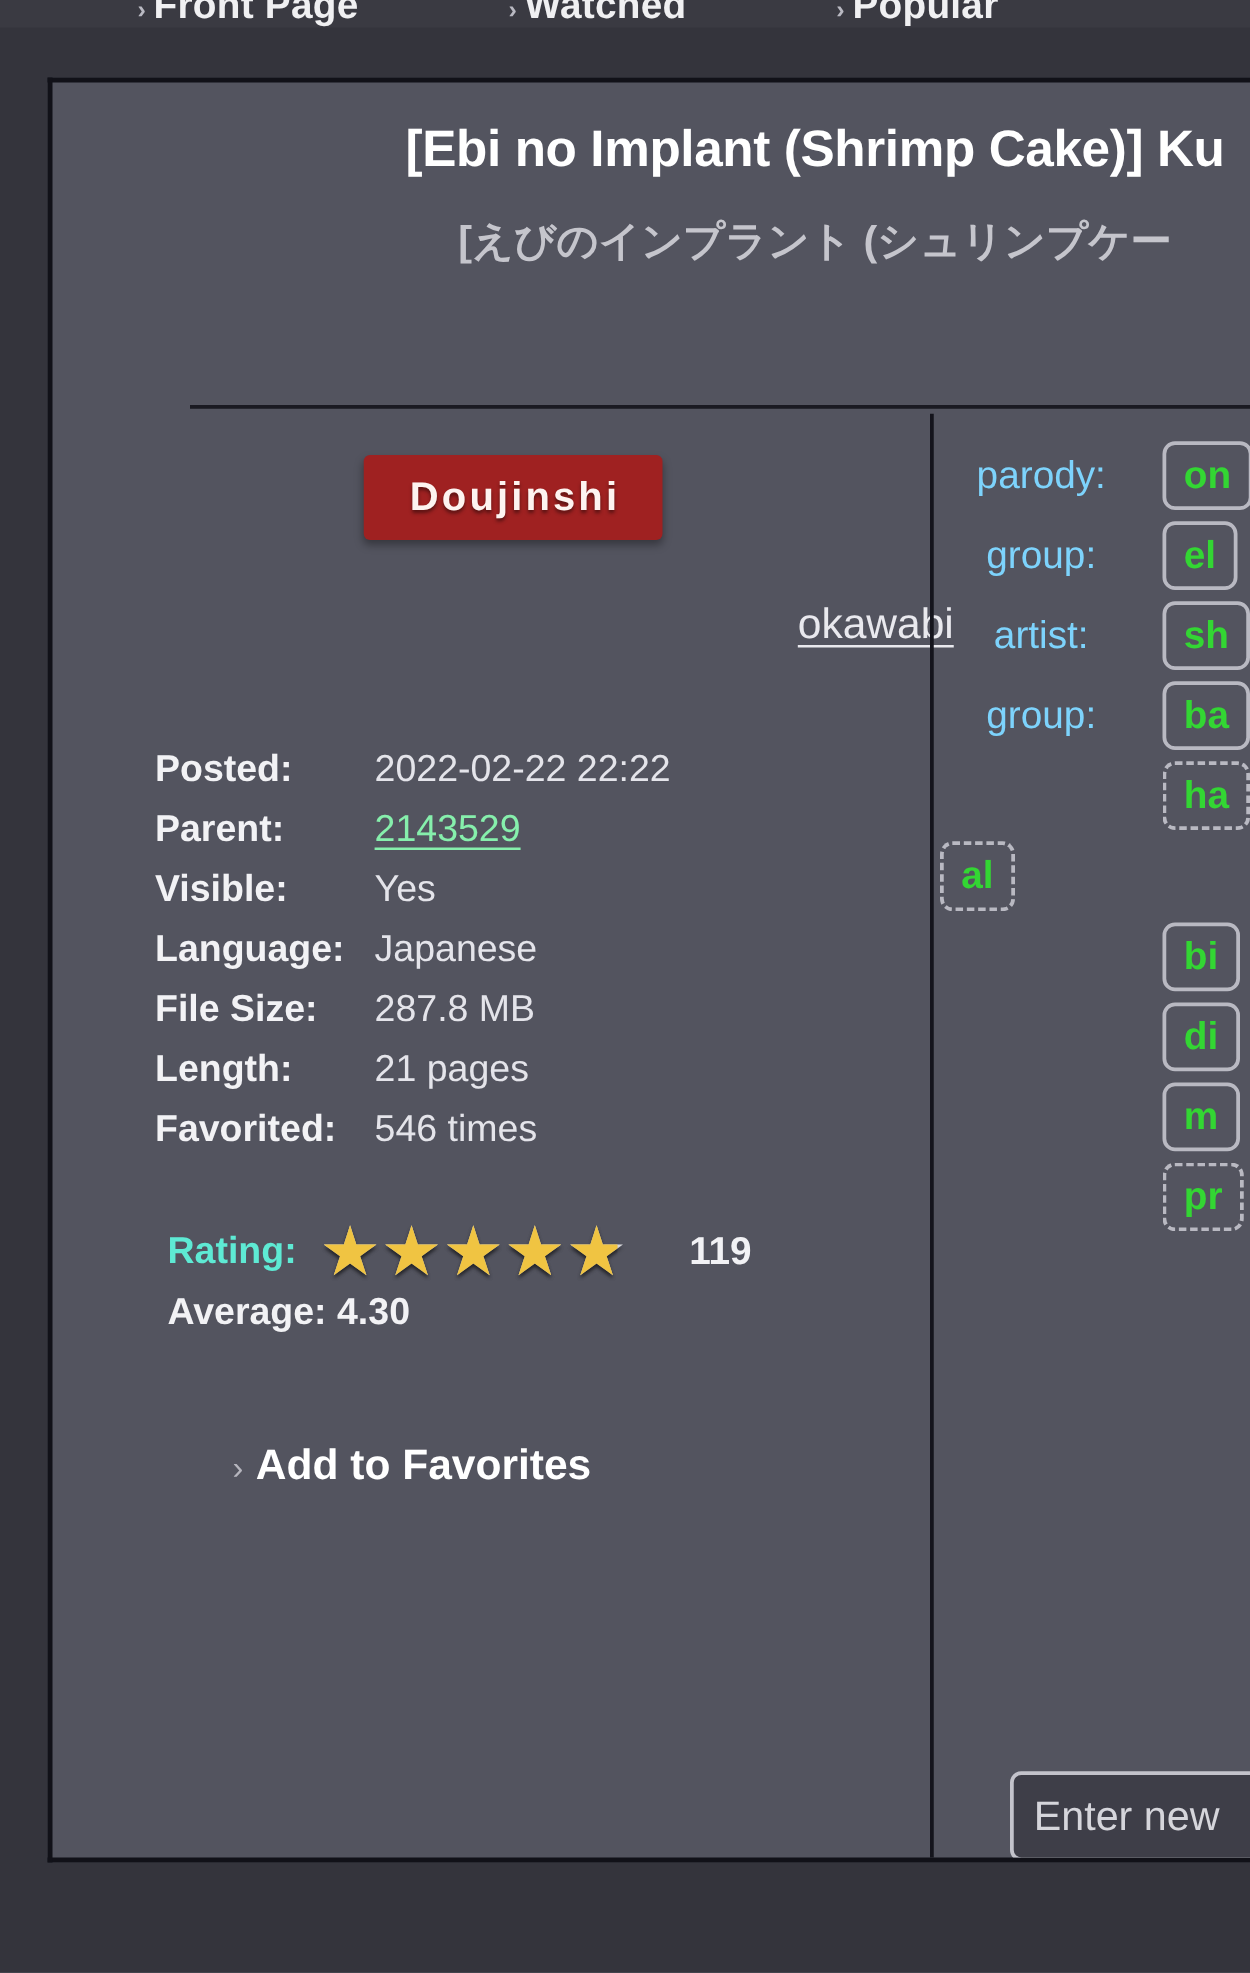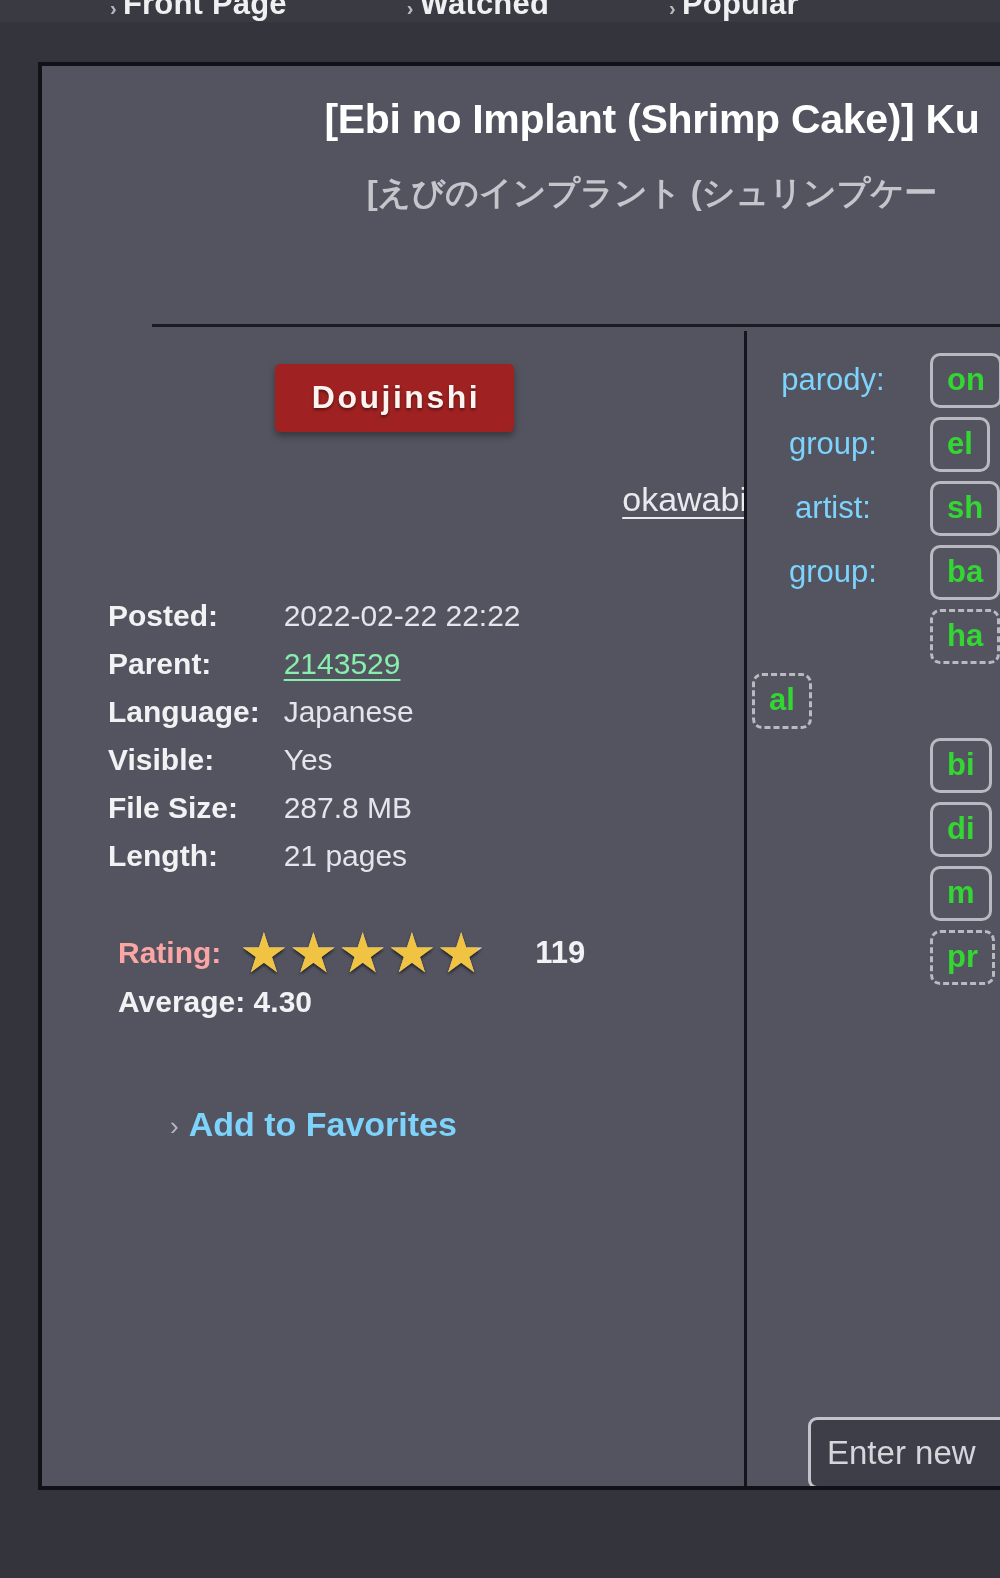--- a/index.html
+++ b/index.html
@@ -99,21 +99,21 @@
   .panel-body {
     position: absolute;
     top: 265px;
     left: 0;
     width: 1000px;
     height: 1160px;
   }
 
   .col-left {
     position: absolute;
-    left: 0;
+    left: 16px;
     top: 0;
     width: 705px;
     height: 1160px;
   }
 
   .col-divider {
     position: absolute;
     left: 702px;
     top: 0;
     width: 3px;
@@ -181,21 +181,21 @@
     text-decoration-thickness: 2px;
     cursor: pointer;
   }
 
   
   .rating-block { margin: 40px 0 0 76px; }
   .rating-row { display: flex; align-items: center; gap: 18px; }
   .rating-label {
     font-size: 30px;
     font-weight: bold;
-    color: #fca5a5;
+    color: #5eead4;
   }
   .stars {
     position: relative;
     width: 278px;
     height: 52px;
     display: inline-block;
   }
   .stars .layer {
     position: absolute;
     left: 0; top: 0;
@@ -231,21 +231,21 @@
   .fav-arrow {
     color: #b6b6be;
     font-size: 26px;
     line-height: 1;
     position: relative;
     top: 1px;
   }
   .fav-label {
     font-size: 34px;
     font-weight: bold;
-    color: #7dd3fc;
+    color: #ffffff;
   }
 
   
   .tag-rows {
     padding: 22px 0 0 0;
   }
   .tag-row {
     display: flex;
     align-items: flex-start;
     margin-bottom: 9px;
@@ -337,34 +337,38 @@
         <tbody>
           <tr>
             <td class="k">Posted:</td>
             <td class="v">2022-02-22 22:22</td>
           </tr>
           <tr>
             <td class="k">Parent:</td>
             <td class="v"><a>2143529</a></td>
           </tr>
           <tr>
+            <td class="k">Visible:</td>
+            <td class="v">Yes</td>
+          </tr>
+          <tr>
             <td class="k">Language:</td>
             <td class="v">Japanese</td>
           </tr>
           <tr>
-            <td class="k">Visible:</td>
-            <td class="v">Yes</td>
-          </tr>
-          <tr>
             <td class="k">File Size:</td>
             <td class="v">287.8 MB</td>
           </tr>
           <tr>
             <td class="k">Length:</td>
             <td class="v">21 pages</td>
+          </tr>
+          <tr>
+            <td class="k">Favorited:</td>
+            <td class="v">546 times</td>
           </tr>
         </tbody>
       </table>
 
       <div class="rating-block">
         <div class="rating-row">
           <span class="rating-label">Rating:</span>
           <span class="stars">
             <span class="layer base">★★★★★</span>
             <span class="layer fill" style="width: 239.08px;">★★★★★</span>

